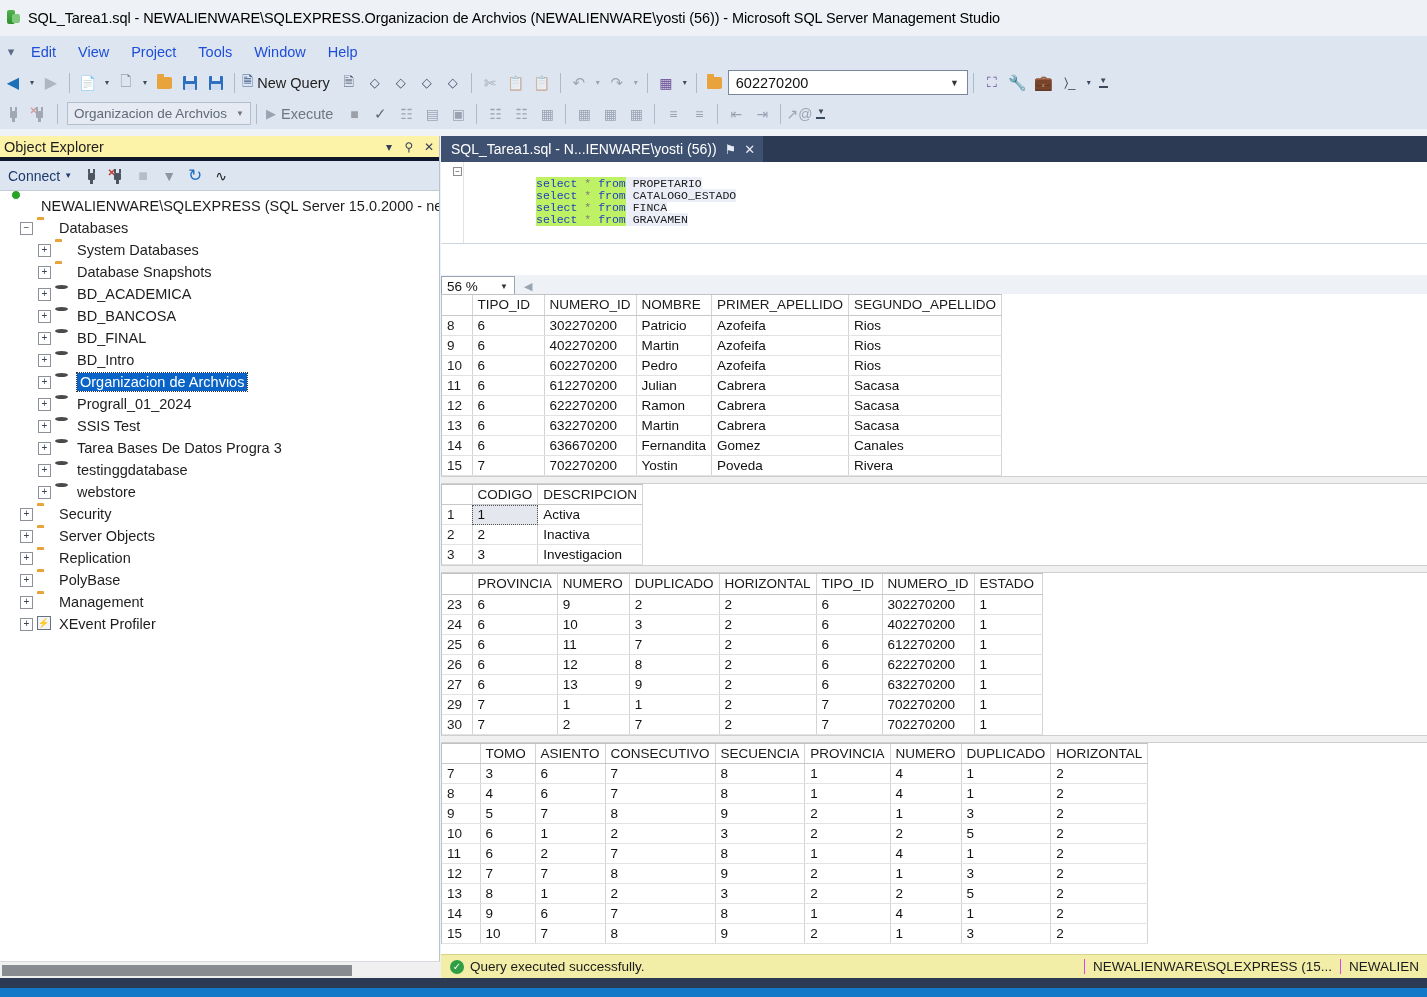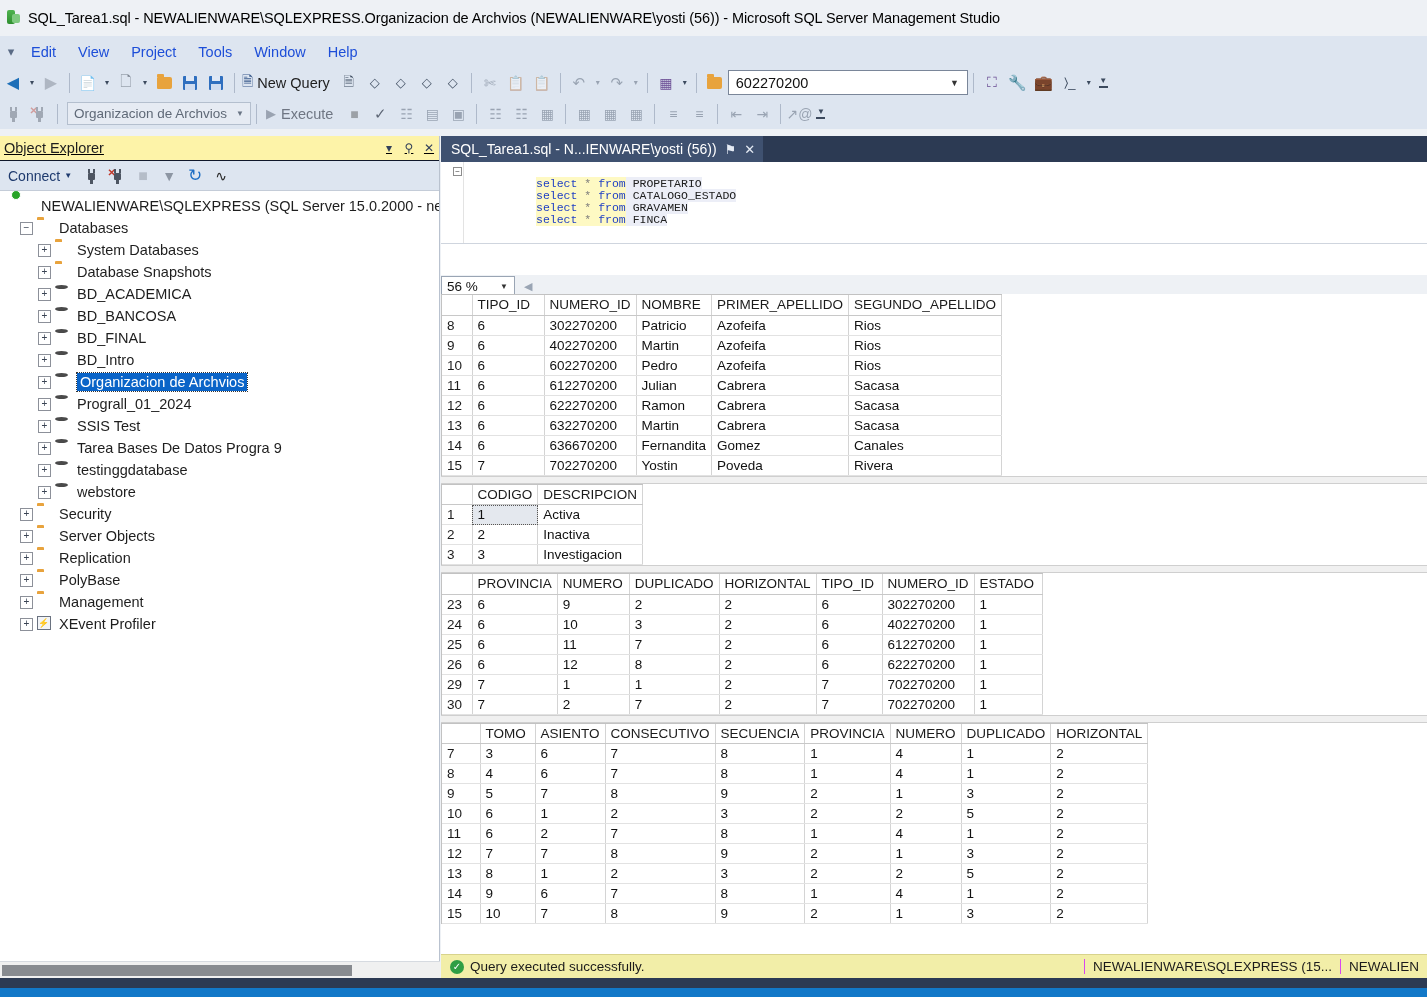--- a/index.html
+++ b/index.html
@@ -135,22 +135,21 @@
   }
 
   
   .oe-panel {
     position: absolute; left: 0; top: 136px; width: 440px; height: 842px;
     background: #ffffff; border-right: 1px solid #b9c2cf;
   }
   .oe-header {
     height: 25px; background: #fdf3a8;
     display: flex; align-items: center; padding-left: 4px;
-    border-bottom: 1px solid #0f172a;
-    text-decoration: underline;
+    border-bottom: 4px solid #0f172a;
   }
   .oe-title {
     font-size: 14.5px; color: #1e1e1e; flex: 1 1 auto; white-space: nowrap;
   }
   .oe-hdr-btn {
     width: 20px; height: 20px; display:flex; align-items:center;
     justify-content:center; font-size: 12px; color:#33415a;
   }
   .oe-toolbar {
     height: 30px; background: #dde5f0; display: flex; align-items: center;
@@ -254,21 +253,21 @@
   }
   .code-lines { padding: 4px 0 0 26px; }
   .code-line {
     font-family: "Liberation Mono", monospace; font-size: 11.5px;
     line-height: 12px; white-space: pre; height: 12px;
     color: #000000;
   }
   .code-line .kw { color: #1f3fc4; }
   .code-line .star { color: #7a7a7a; }
   .code-line .tbl { color: #202020; background: #eceef7; }
-  .code-line .kwbg { background:#fef9c3;text-align:right; }
+  .code-line .kwbg { background:#bef264;text-align:right; }
   .fold-box {
     position: absolute; left: 12px; top: 5px; width: 9px; height: 9px;
     border: 1px solid #8d8d8d; color:#444; font-size: 8px; line-height: 7px;
     text-align: center; background: #fff;
   }
 
   .zoombar {
     height: 24px; background: #eef1f5; display: flex; align-items: center;
     border-bottom: 1px solid #cfd5de;
     margin-top: 31px;
@@ -583,21 +582,21 @@
           <span class="label">Prograll_01_2024</span>
         </div>
         <div class="tree-row" style="padding-left: 38px;">
           <span class="expander">+</span>
           <span class="ticon"><span class="db-cyl"></span></span>
           <span class="label">SSIS Test</span>
         </div>
         <div class="tree-row" style="padding-left: 38px;">
           <span class="expander">+</span>
           <span class="ticon"><span class="db-cyl"></span></span>
-          <span class="label">Tarea Bases De Datos Progra 9</span>
+          <span class="label">Tarea Bases De Datos Progra 3</span>
         </div>
         <div class="tree-row" style="padding-left: 38px;">
           <span class="expander">+</span>
           <span class="ticon"><span class="db-cyl"></span></span>
           <span class="label">testinggdatabase</span>
         </div>
         <div class="tree-row" style="padding-left: 38px;">
           <span class="expander">+</span>
           <span class="ticon"><span class="db-cyl"></span></span>
           <span class="label">webstore</span>
@@ -653,24 +652,24 @@
       <div class="gutter-line"></div>
       <div class="fold-box">−</div>
       <div class="code-lines">
         <div class="code-line">
           <span class="kw kwbg">select</span><span class="star kwbg"> * </span><span class="kw kwbg">from</span><span class="tbl"> PROPETARIO</span>
         </div>
         <div class="code-line">
           <span class="kw kwbg">select</span><span class="star kwbg"> * </span><span class="kw kwbg">from</span><span class="tbl"> CATALOGO_ESTADO</span>
         </div>
         <div class="code-line">
+          <span class="kw kwbg">select</span><span class="star kwbg"> * </span><span class="kw kwbg">from</span><span class="tbl"> FINCA</span>
+        </div>
+        <div class="code-line">
           <span class="kw kwbg">select</span><span class="star kwbg"> * </span><span class="kw kwbg">from</span><span class="tbl"> GRAVAMEN</span>
-        </div>
-        <div class="code-line">
-          <span class="kw kwbg">select</span><span class="star kwbg"> * </span><span class="kw kwbg">from</span><span class="tbl"> FINCA</span>
         </div>
       </div>
     </div>
 
     <div class="zoombar">
       <div class="zoom-combo">
         <span>56 %</span>
         <span class="arrow">▼</span>
       </div>
       <div class="zoom-left-arrow">◀</div>
@@ -867,20 +866,30 @@
                 <td>1</td>
               </tr>
               <tr>
                 <td class="rowhdr">26</td>
                 <td>6</td>
                 <td>12</td>
                 <td>8</td>
                 <td>2</td>
                 <td>6</td>
                 <td>622270200</td>
+                <td>1</td>
+              </tr>
+              <tr>
+                <td class="rowhdr">27</td>
+                <td>6</td>
+                <td>13</td>
+                <td>9</td>
+                <td>2</td>
+                <td>6</td>
+                <td>632270200</td>
                 <td>1</td>
               </tr>
               <tr>
                 <td class="rowhdr">29</td>
                 <td>7</td>
                 <td>1</td>
                 <td>1</td>
                 <td>2</td>
                 <td>7</td>
                 <td>702270200</td>

